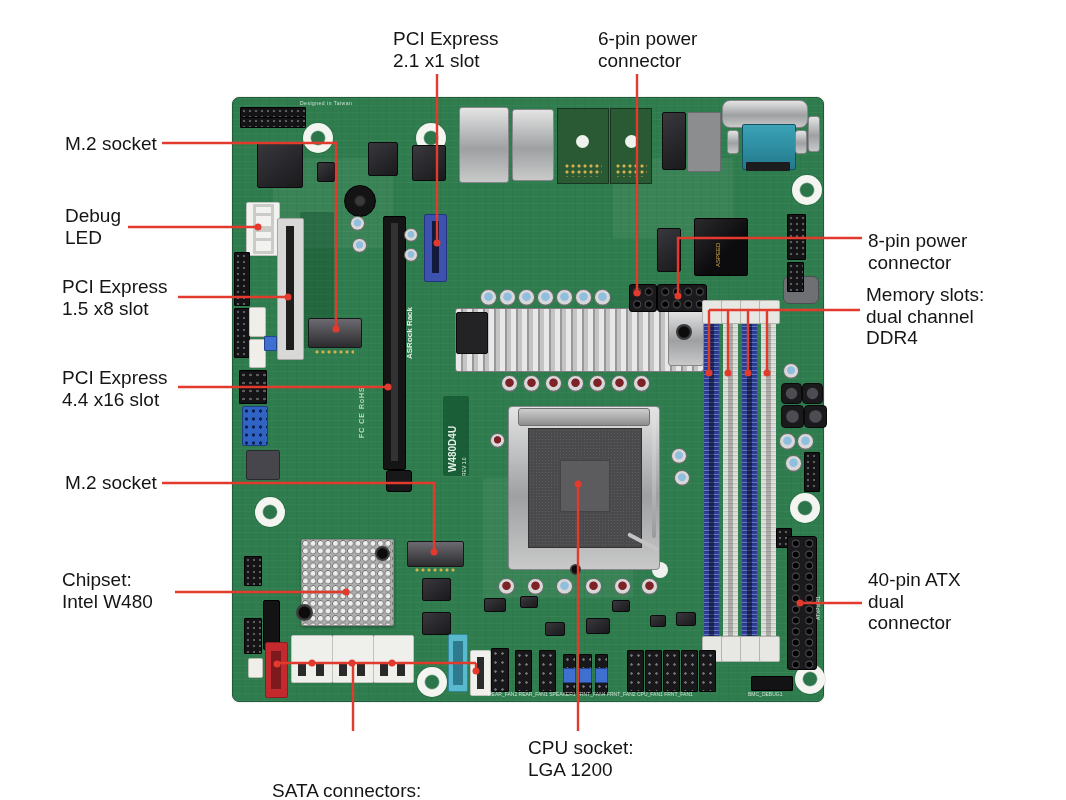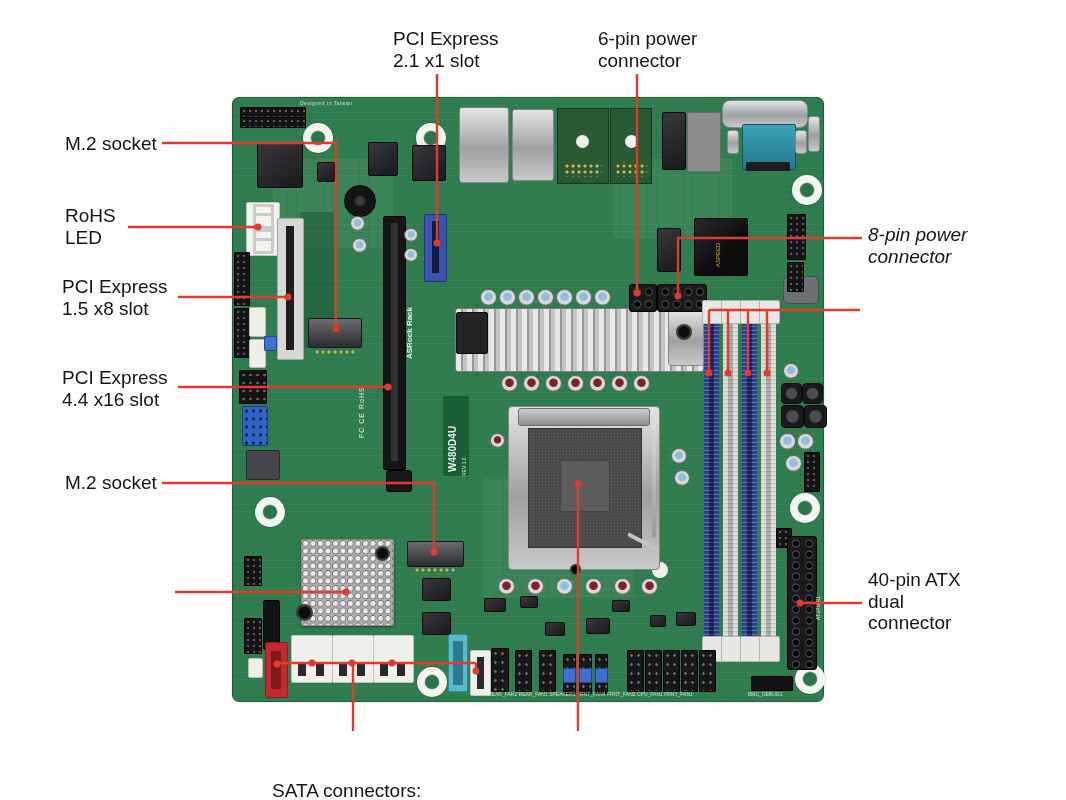--- a/index.html
+++ b/index.html
@@ -371,42 +371,55 @@
         <div>2.1 x1 slot</div>
       </div>
       <div class="callout-label" style="left: 598px; top: 28px;">
         <div>6-pin power</div>
         <div>connector</div>
       </div>
       <div class="callout-label" style="left: 65px; top: 133px;">
         <div>M.2 socket</div>
       </div>
       <div class="callout-label" style="left: 65px; top: 205px;">
-        <div>RoHS</div>
+        <div>Debug</div>
         <div>LED</div>
       </div>
       <div class="callout-label" style="left: 62px; top: 276px;">
         <div>PCI Express</div>
         <div>1.5 x8 slot</div>
       </div>
       <div class="callout-label" style="left: 62px; top: 367px;">
         <div>PCI Express</div>
         <div>4.4 x16 slot</div>
       </div>
       <div class="callout-label" style="left: 65px; top: 472px;">
         <div>M.2 socket</div>
       </div>
-      <div class="callout-label" style="left: 868px; top: 224px; font-style: italic;">
+      <div class="callout-label" style="left: 62px; top: 569px;">
+        <div>Chipset:</div>
+        <div>Intel W480</div>
+      </div>
+      <div class="callout-label" style="left: 868px; top: 230px;">
         <div>8-pin power</div>
         <div>connector</div>
+      </div>
+      <div class="callout-label" style="left: 866px; top: 284px;">
+        <div>Memory slots:</div>
+        <div>dual channel</div>
+        <div>DDR4</div>
       </div>
       <div class="callout-label" style="left: 868px; top: 569px;">
         <div>40-pin ATX</div>
         <div>dual</div>
         <div>connector</div>
       </div>
       <div class="callout-label" style="left: 272px; top: 780px;">
         <div>SATA connectors:</div>
         <div>6Gb/s</div>
       </div>
+      <div class="callout-label" style="left: 528px; top: 737px;">
+        <div>CPU socket:</div>
+        <div>LGA 1200</div>
+      </div>
     </div>
 
 </div>
 
 </body></html>

